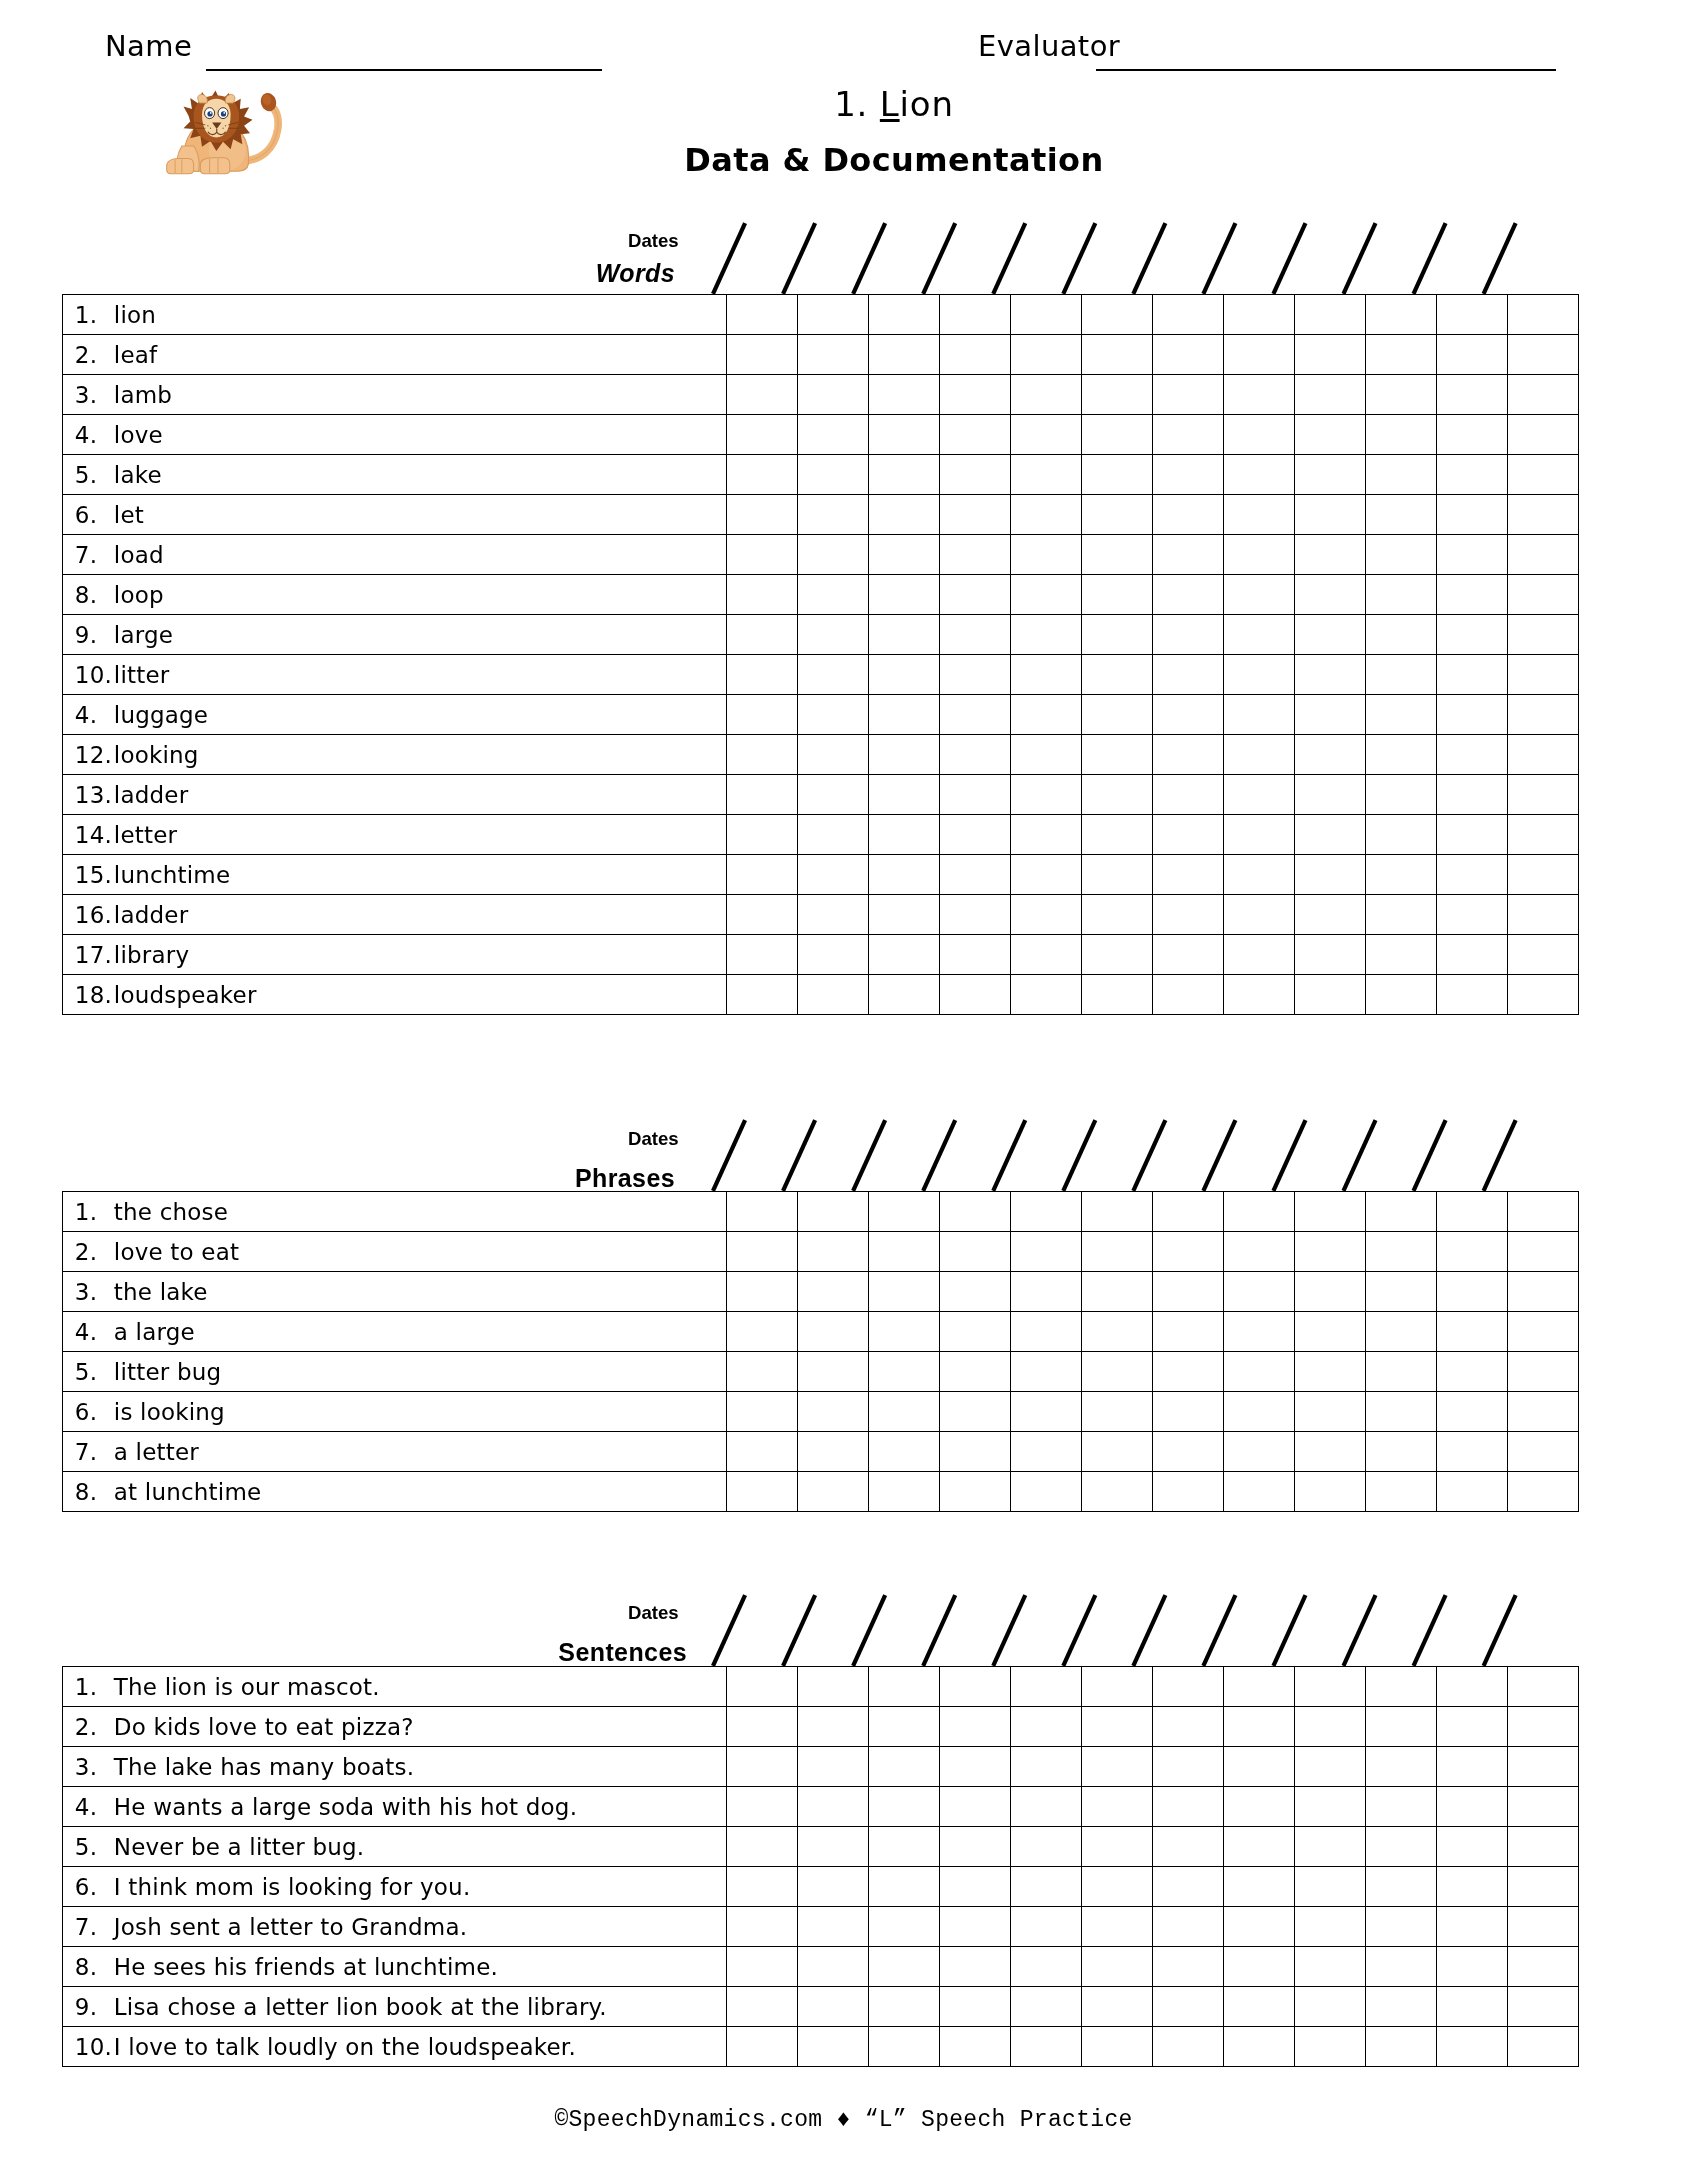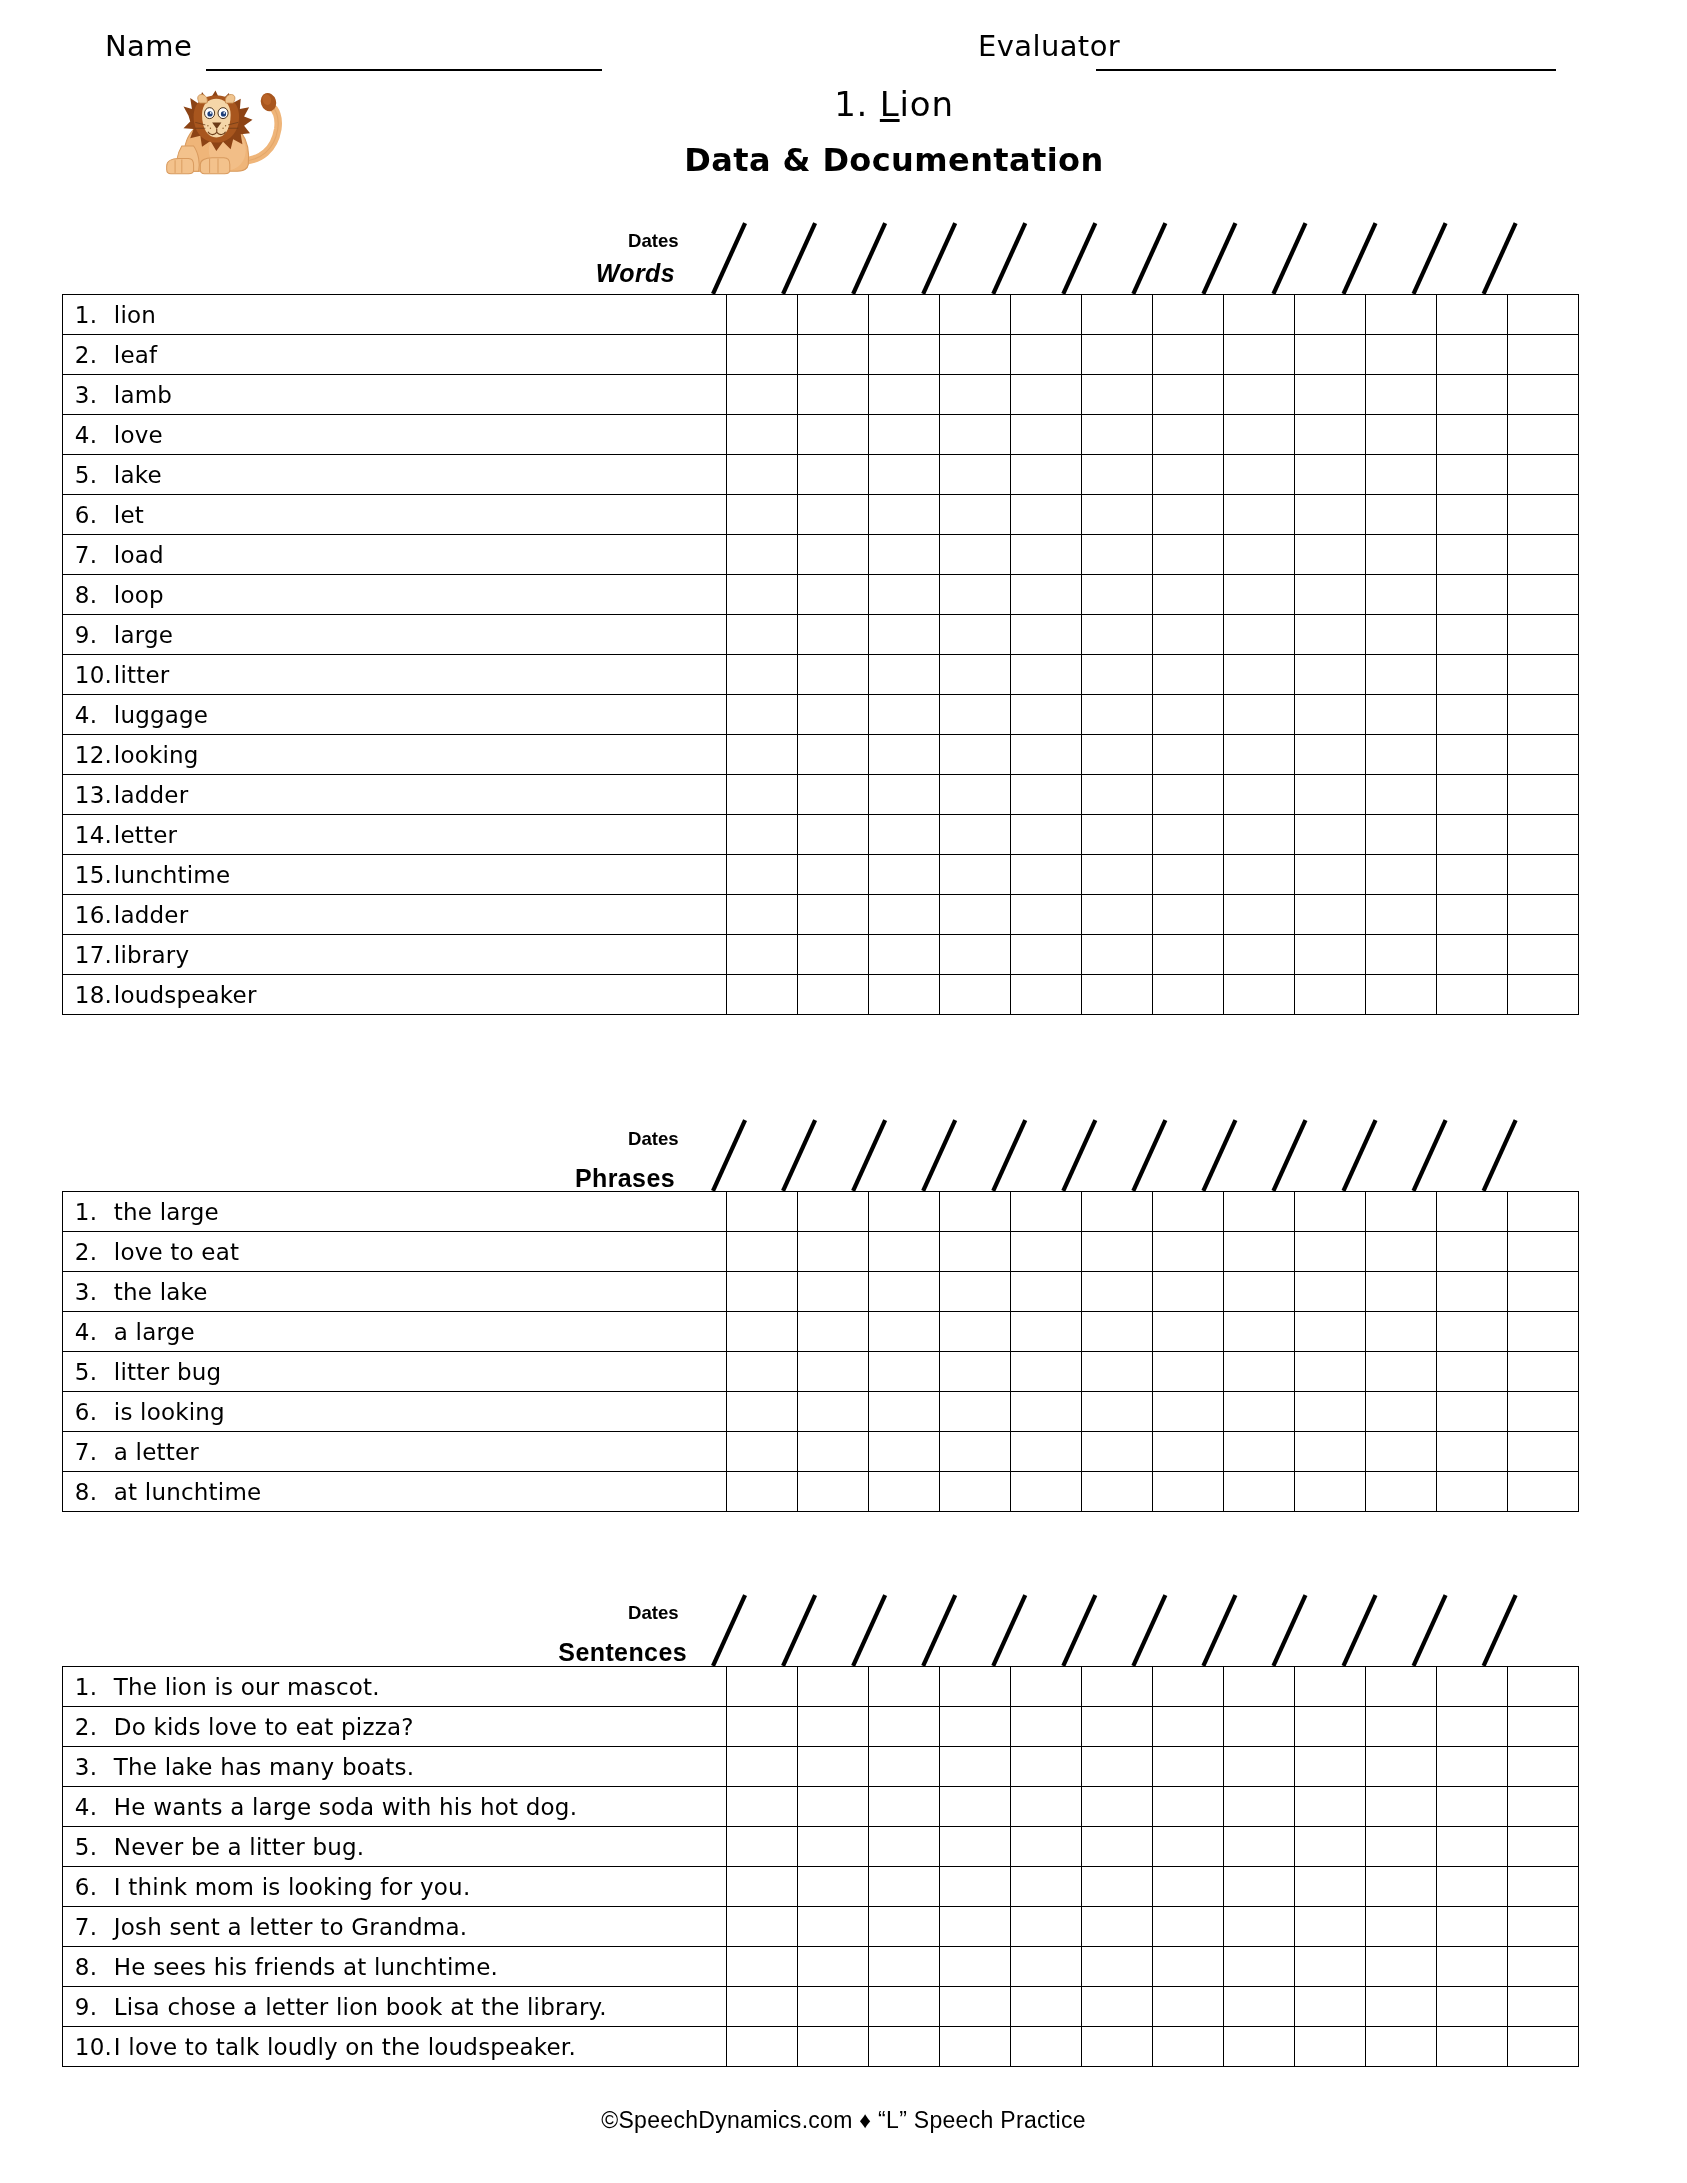--- a/index.html
+++ b/index.html
@@ -177,21 +177,21 @@
   }
 
   
   .footer {
     position: absolute;
     top: 2107px;
     left: 0;
     width: 1687px;
     text-align: center;
     font-size: 23px;
-    font-family: Liberation Sans, sans-serif;
+    font-family: Liberation Mono, monospace;
     letter-spacing: 0.3px;
   }
 </style>
 </head>
 <body>
 
 <div class="header-row">
   <span class="name-label">Name</span>
   <span class="name-blank"></span>
   <span class="evaluator-label">Evaluator</span>
@@ -576,21 +576,21 @@
         <line x1="581" y1="84" x2="619" y2="0" stroke="#000000" stroke-width="5" stroke-linecap="butt"></line>
         <line x1="664" y1="84" x2="702" y2="0" stroke="#000000" stroke-width="5" stroke-linecap="butt"></line>
         <line x1="747" y1="84" x2="785" y2="0" stroke="#000000" stroke-width="5" stroke-linecap="butt"></line>
         <line x1="830" y1="84" x2="868" y2="0" stroke="#000000" stroke-width="5" stroke-linecap="butt"></line>
         <line x1="913" y1="84" x2="951" y2="0" stroke="#000000" stroke-width="5" stroke-linecap="butt"></line>
       </svg>
   </div>
   <table class="grid-table">
     <tbody>
         <tr>
-          <td class="item-cell"><span class="item-num">1.</span><span>the large</span></td>
+          <td class="item-cell"><span class="item-num">1.</span><span>the chose</span></td>
           <td class="date-cell"></td>
           <td class="date-cell"></td>
           <td class="date-cell"></td>
           <td class="date-cell"></td>
           <td class="date-cell"></td>
           <td class="date-cell"></td>
           <td class="date-cell"></td>
           <td class="date-cell"></td>
           <td class="date-cell"></td>
           <td class="date-cell"></td>

